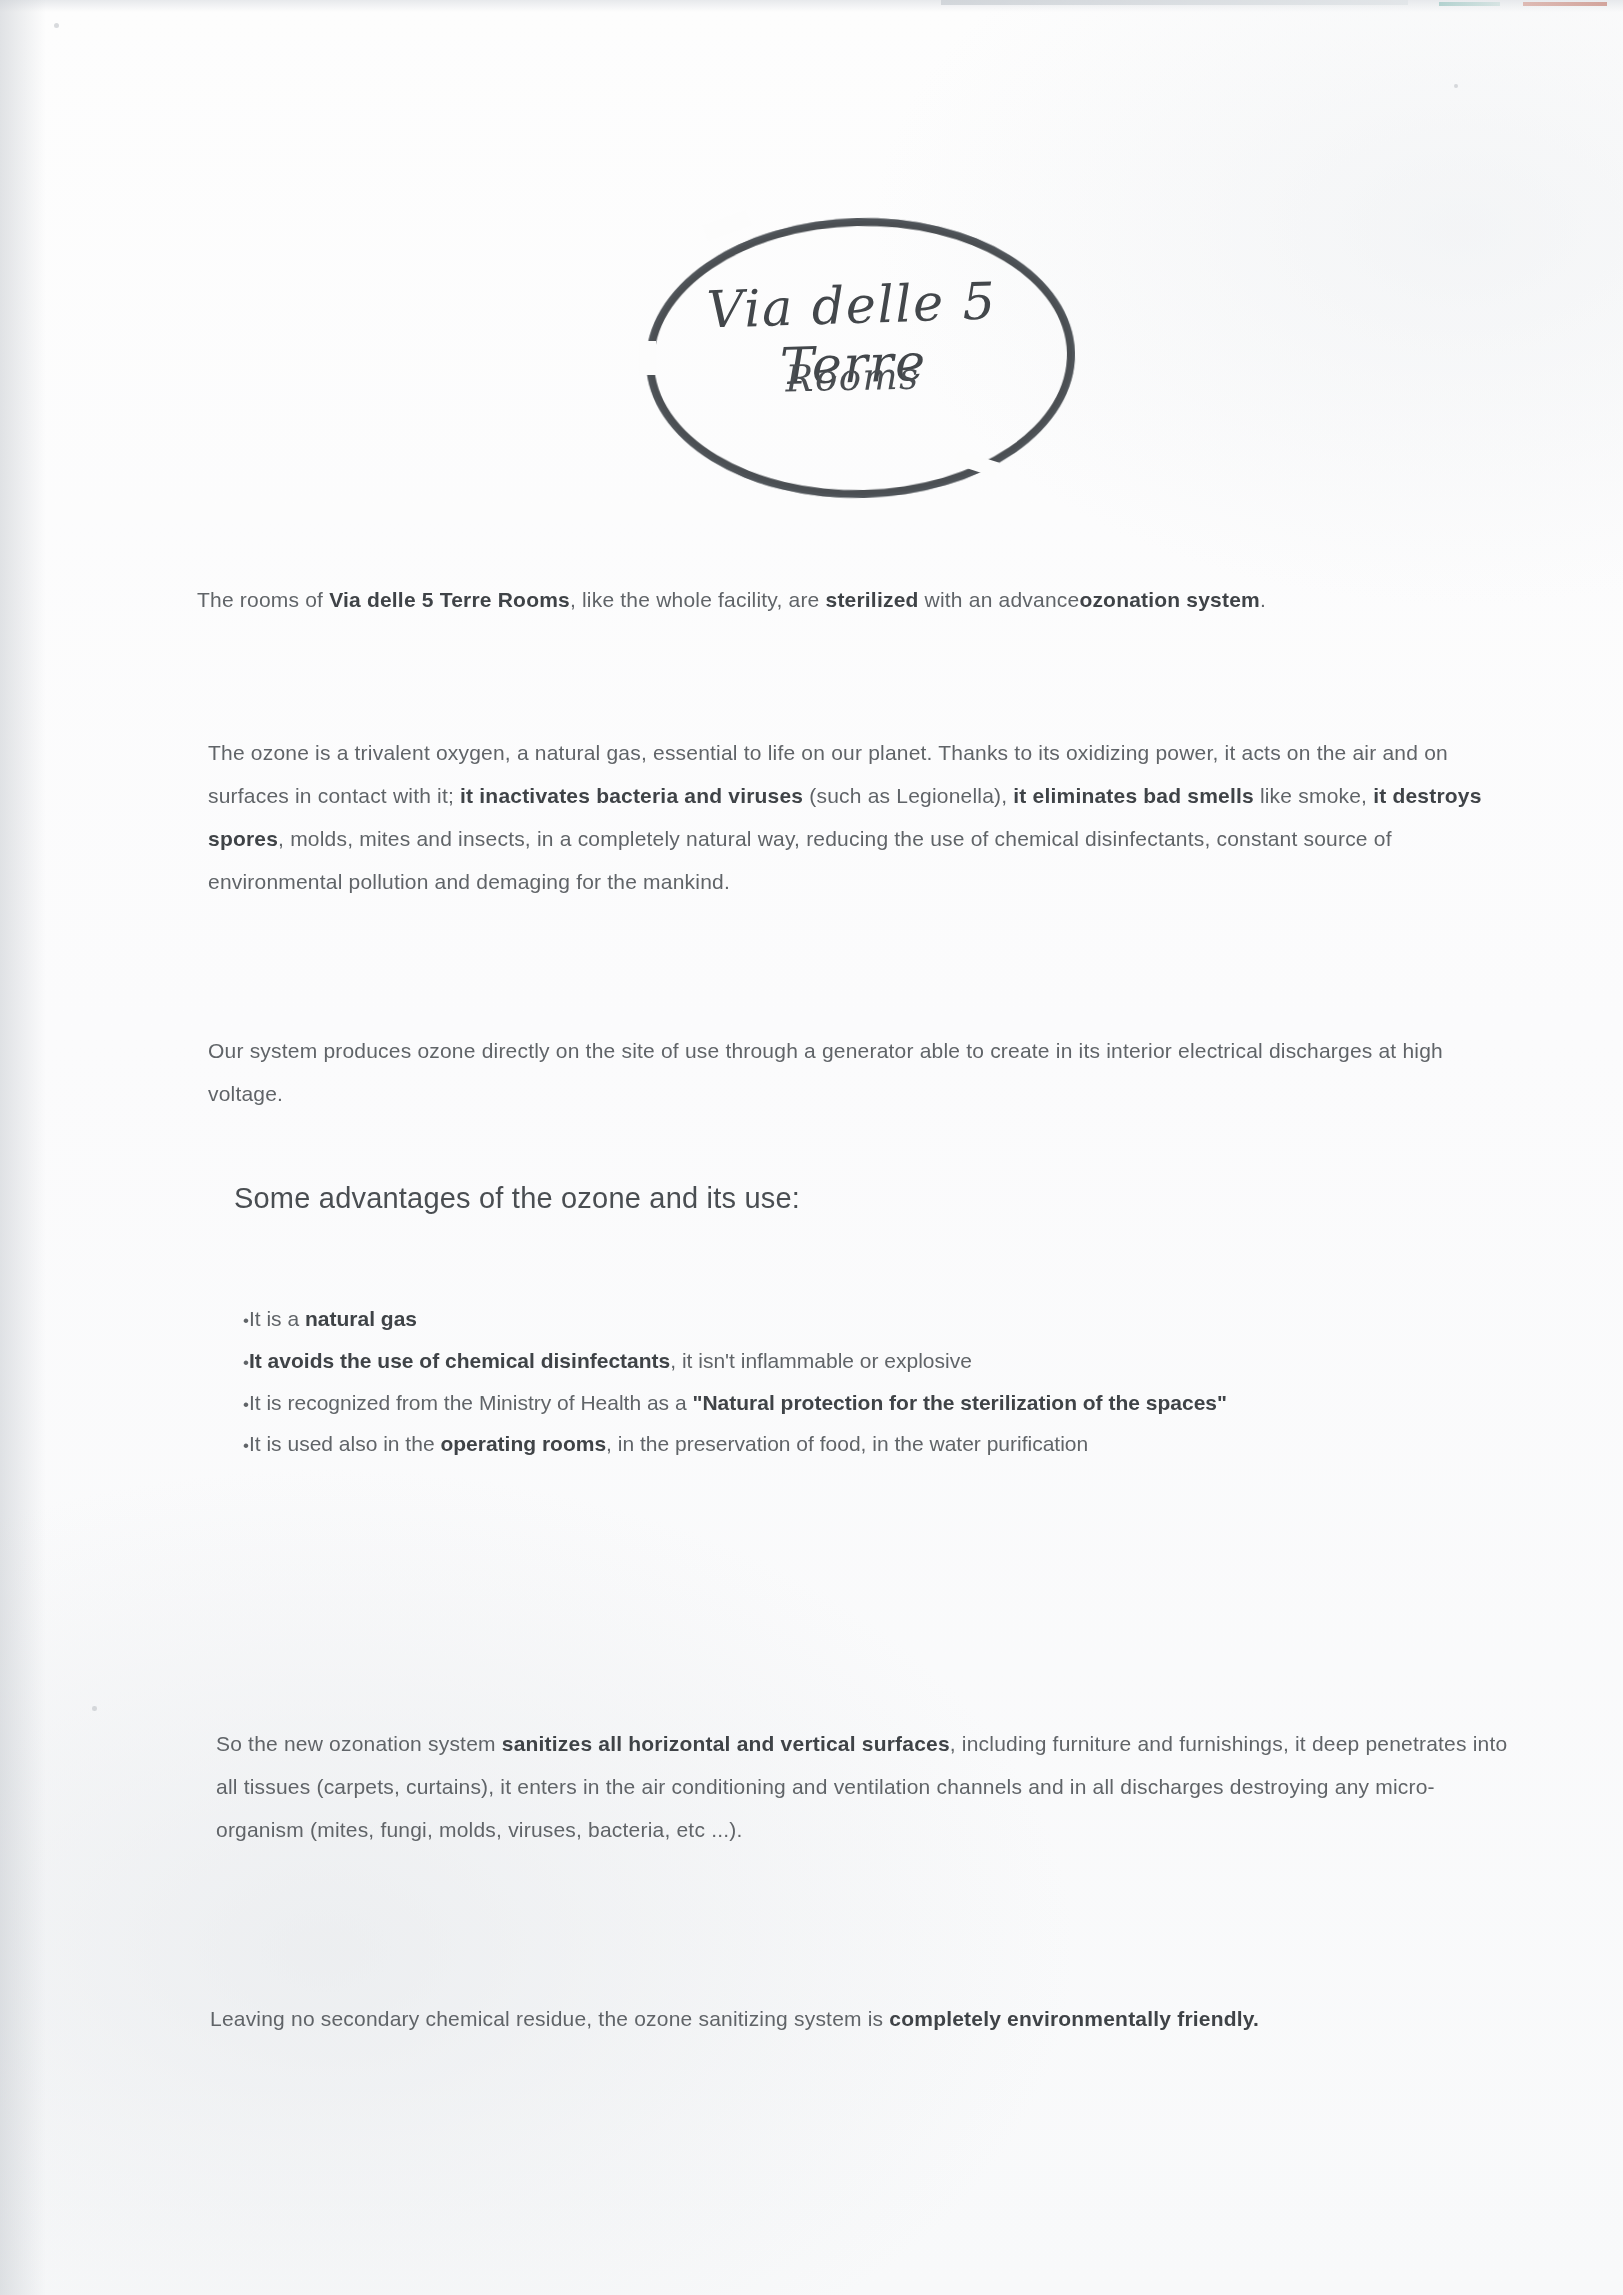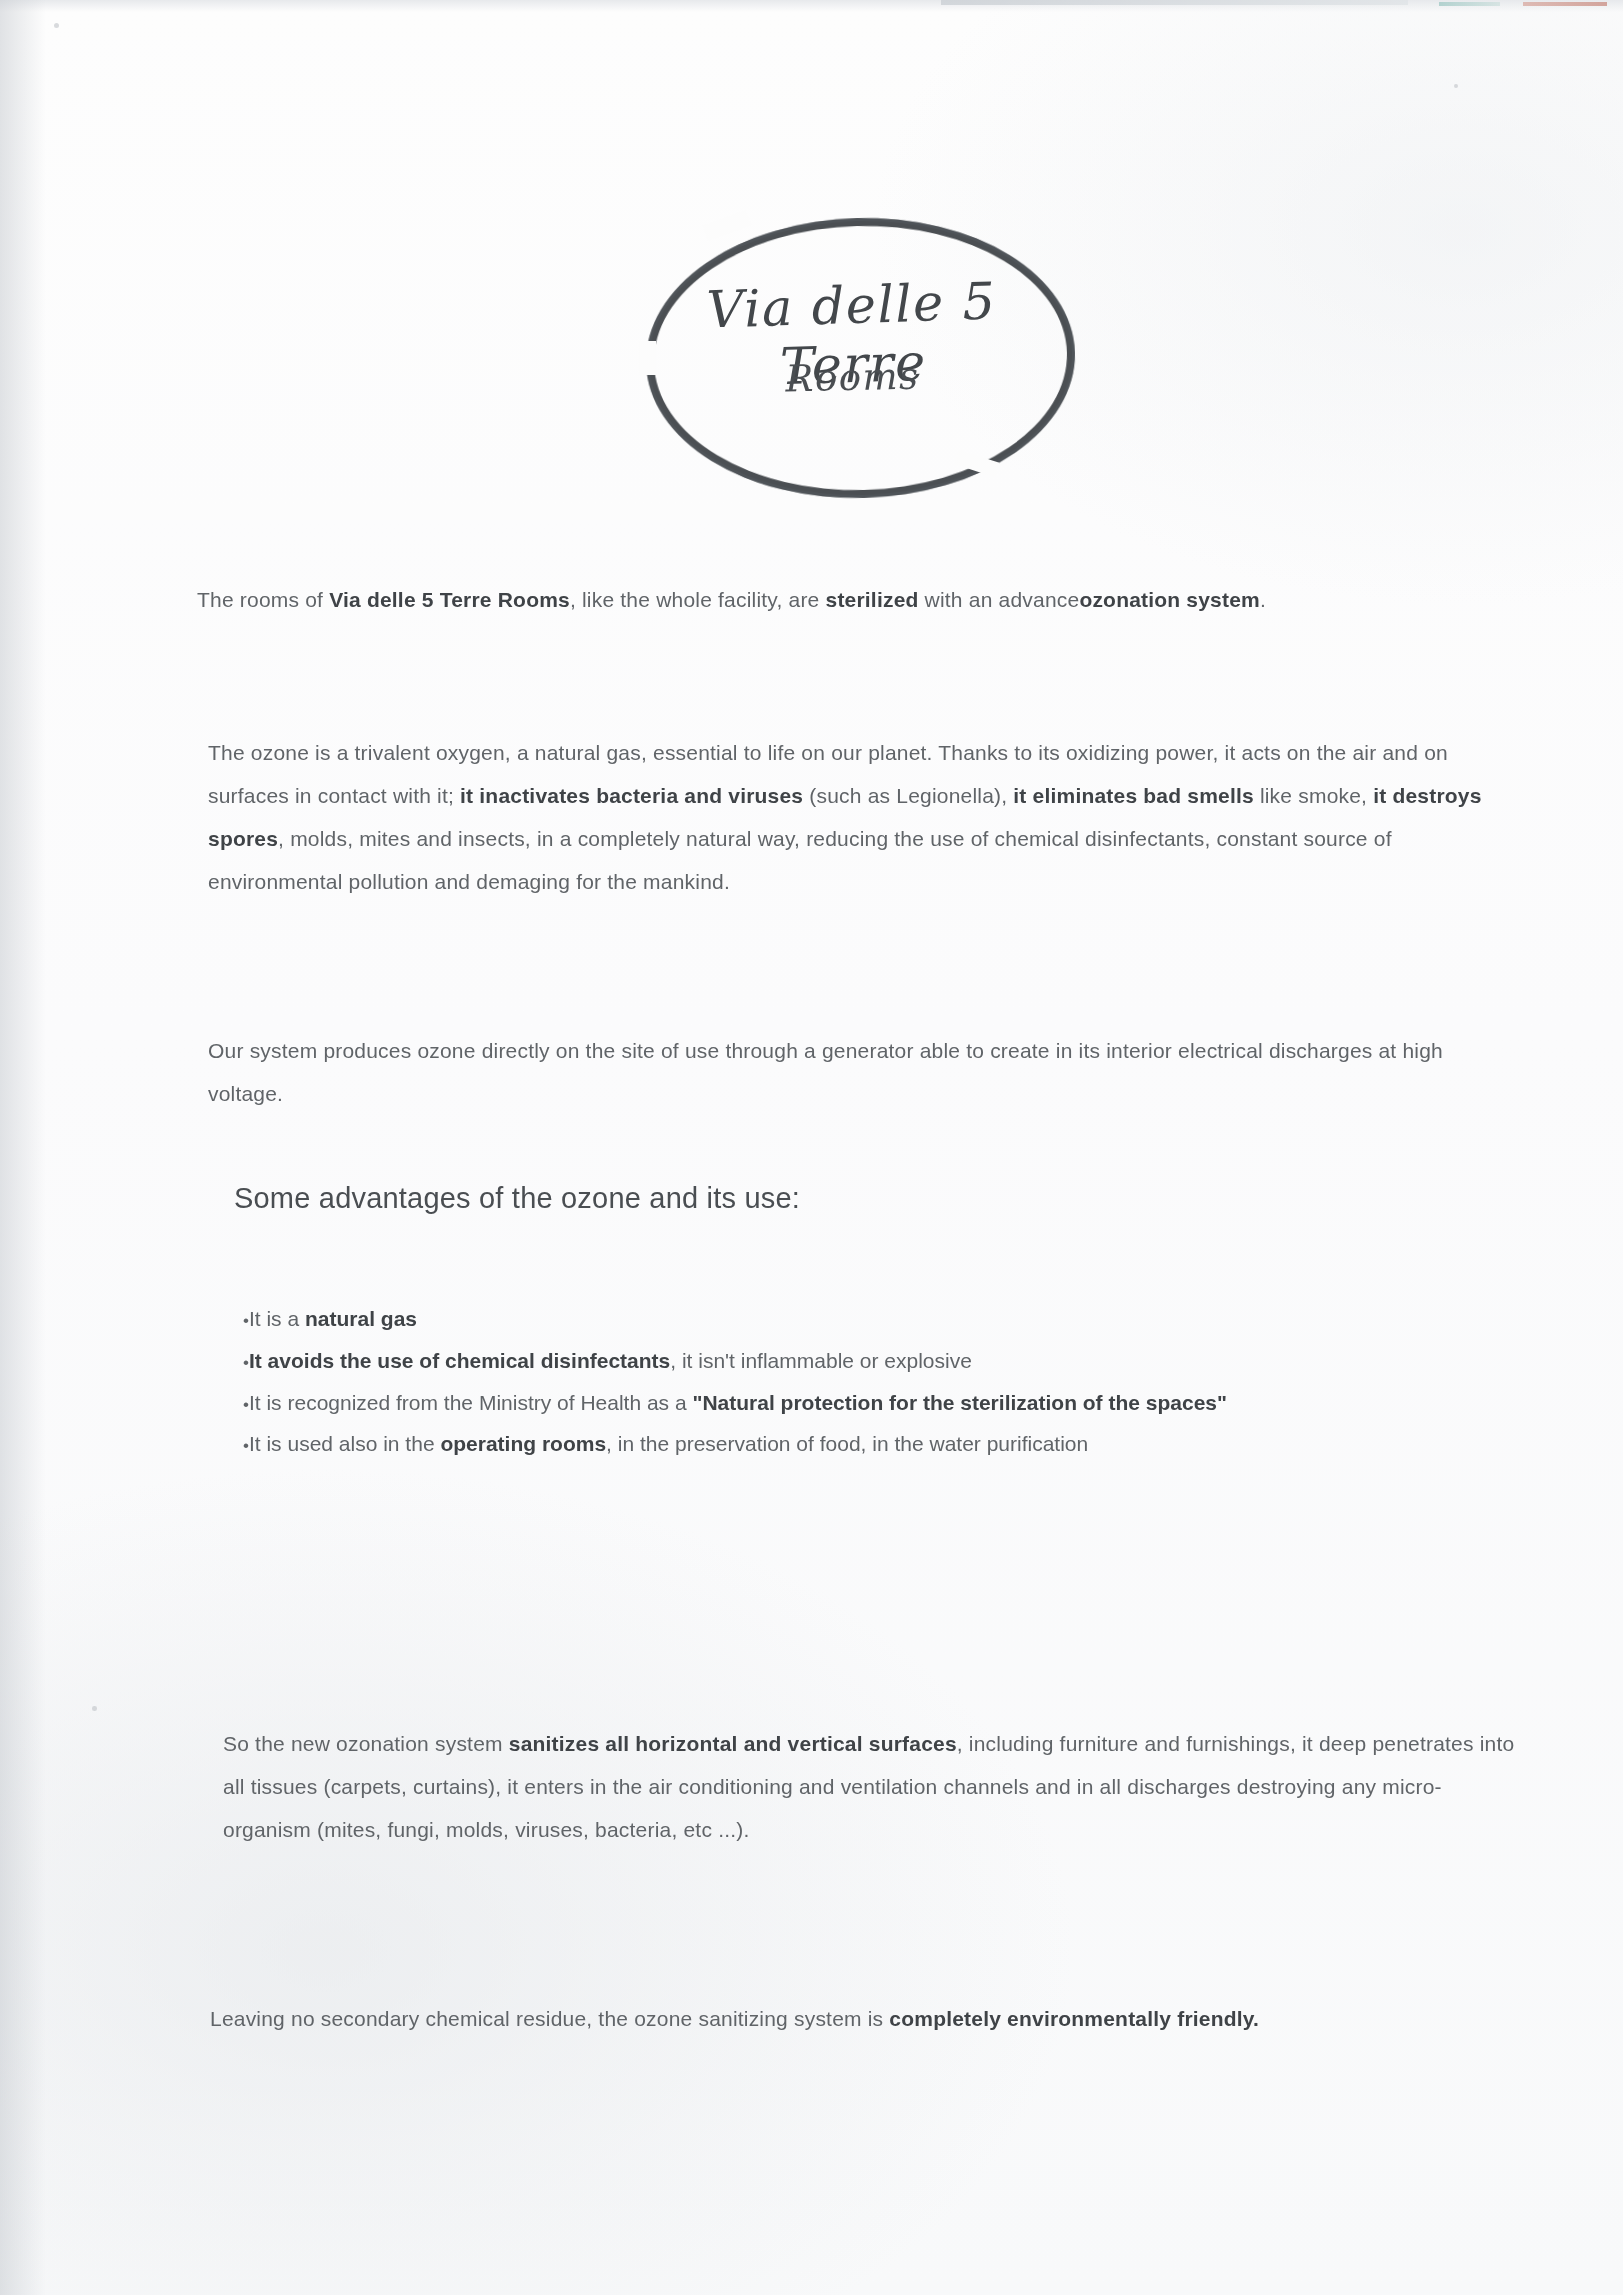--- a/index.html
+++ b/index.html
@@ -150,21 +150,21 @@
     color: #606468;
   }
   .bullets .bullet {
     margin-bottom: 3.8px;
     text-indent: -12.2px;
     padding-left: 12.2px;
   }
   .bullets .dot { font-size: 17px; }
   .bullets b { color: #3f4347; font-weight: bold; }
 
-  #p4 { left: 223px; top: 1722px; width: 1293px; }
+  #p4 { left: 216px; top: 1722px; width: 1293px; }
   #p5 { left: 210px; top: 1997px; width: 1293px; }
 </style>
 </head>
 <body>
 
 <div class="page">
   <div class="scan-edge-top"></div>
   <div class="scan-strip a"></div>
   <div class="scan-strip b"></div>
   <div class="scan-strip c"></div>

